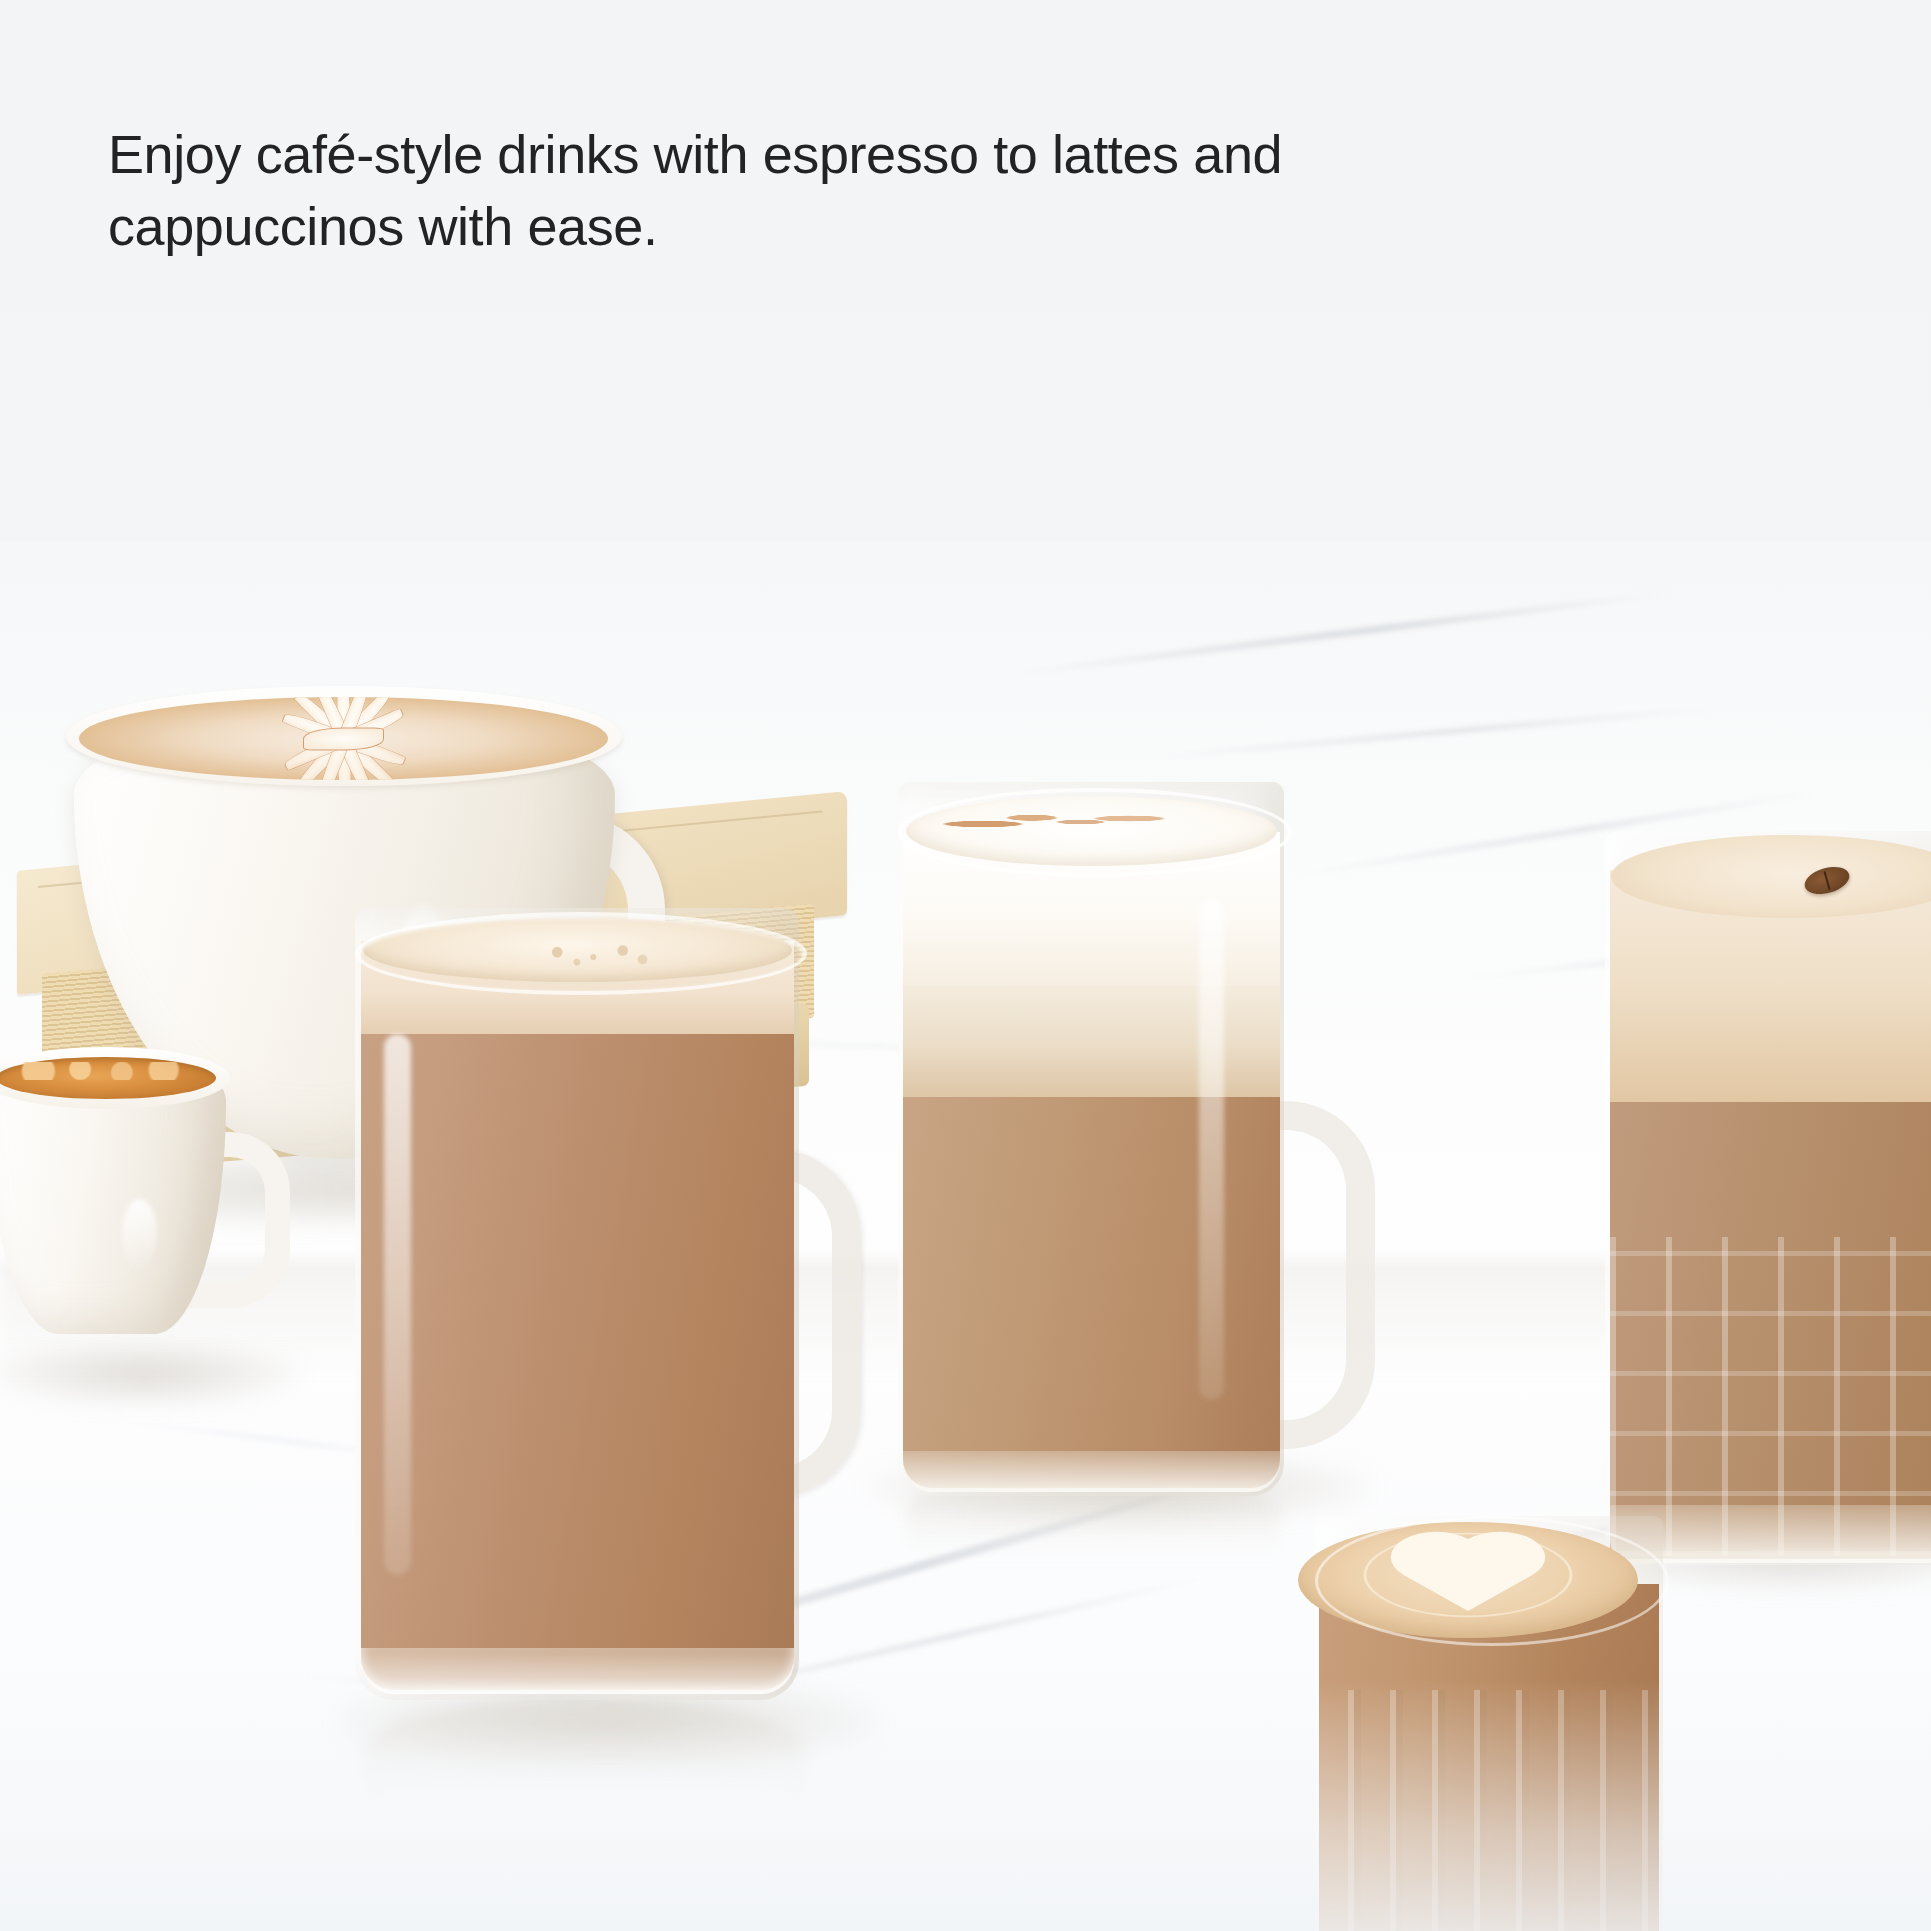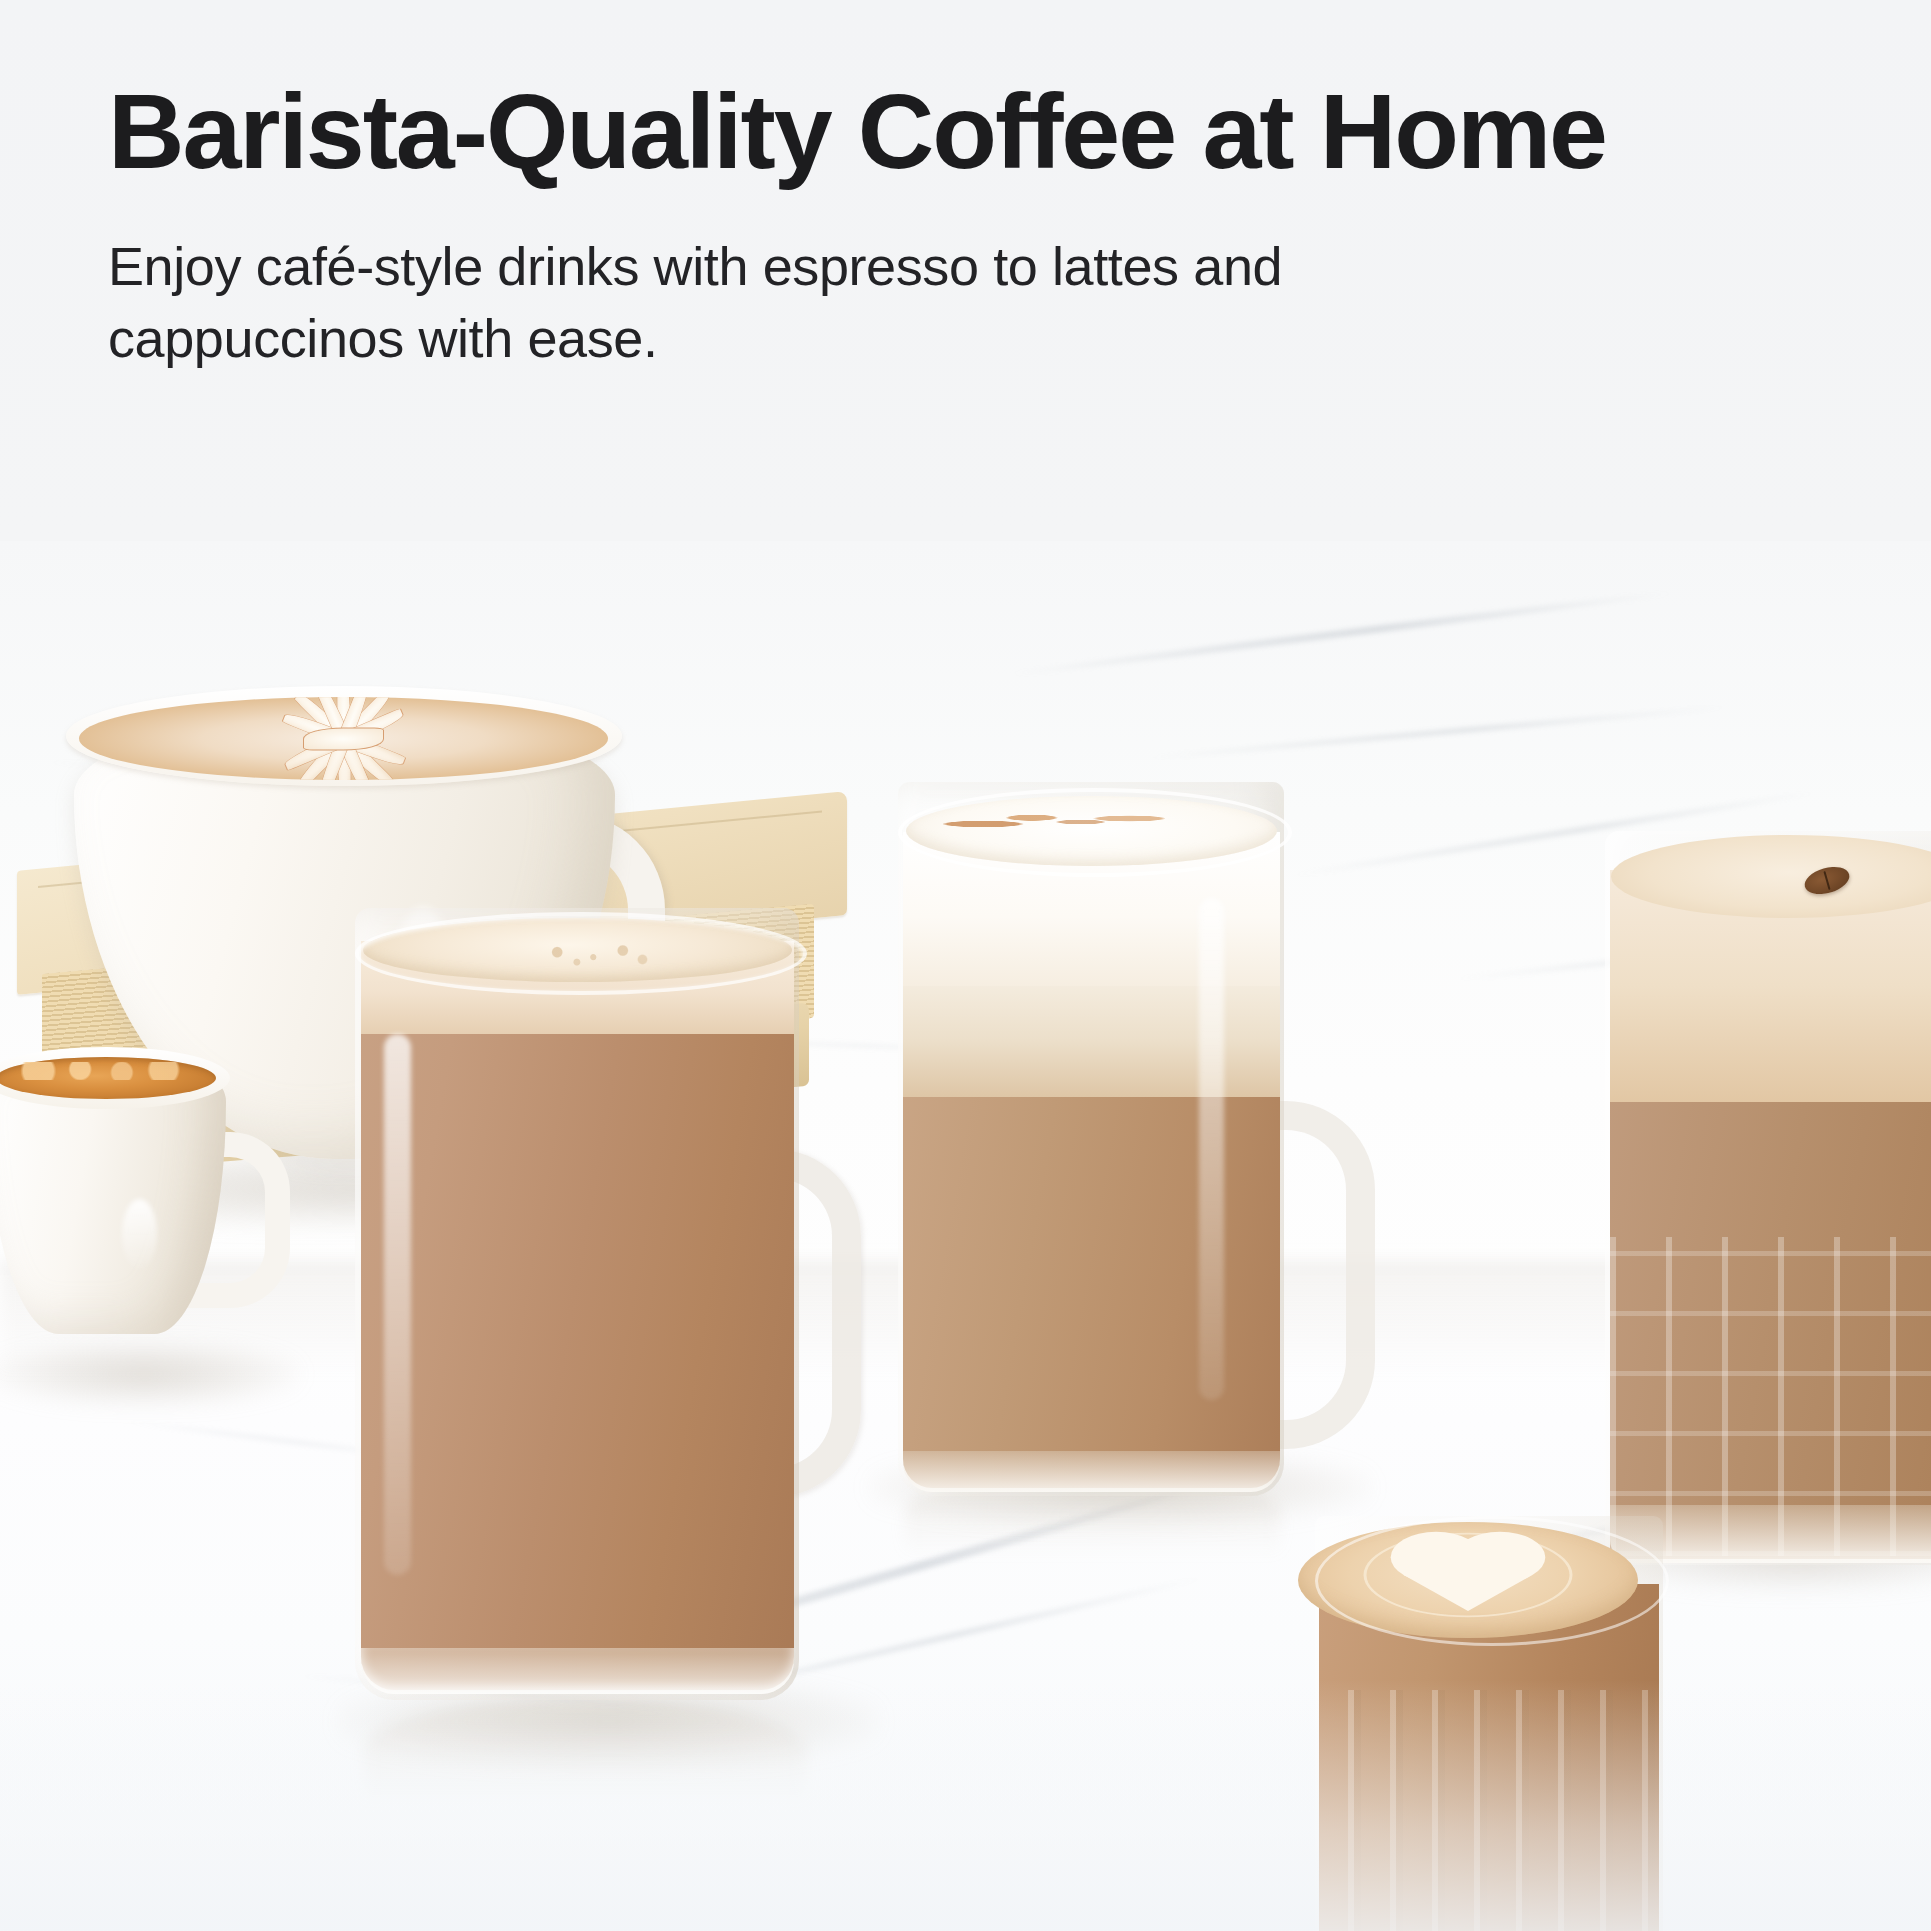--- a/index.html
+++ b/index.html
@@ -489,21 +489,20 @@
     z-index: 34;
     pointer-events: none;
   }
 </style>
 </head>
 <body>
 
 <div id="banner">
 
   <div class="text-block">
-    <h1 class="headline">Barista-Quality Coffee at Home</h1>
     <p class="subheadline">Enjoy café-style drinks with espresso to lattes and cappuccinos with ease.</p>
   </div>
 
   <div id="photo">
 
     <div class="marble-wall">
       <div class="vein v1"></div>
       <div class="vein v2"></div>
       <div class="vein v3"></div>
       <div class="vein v4"></div>

